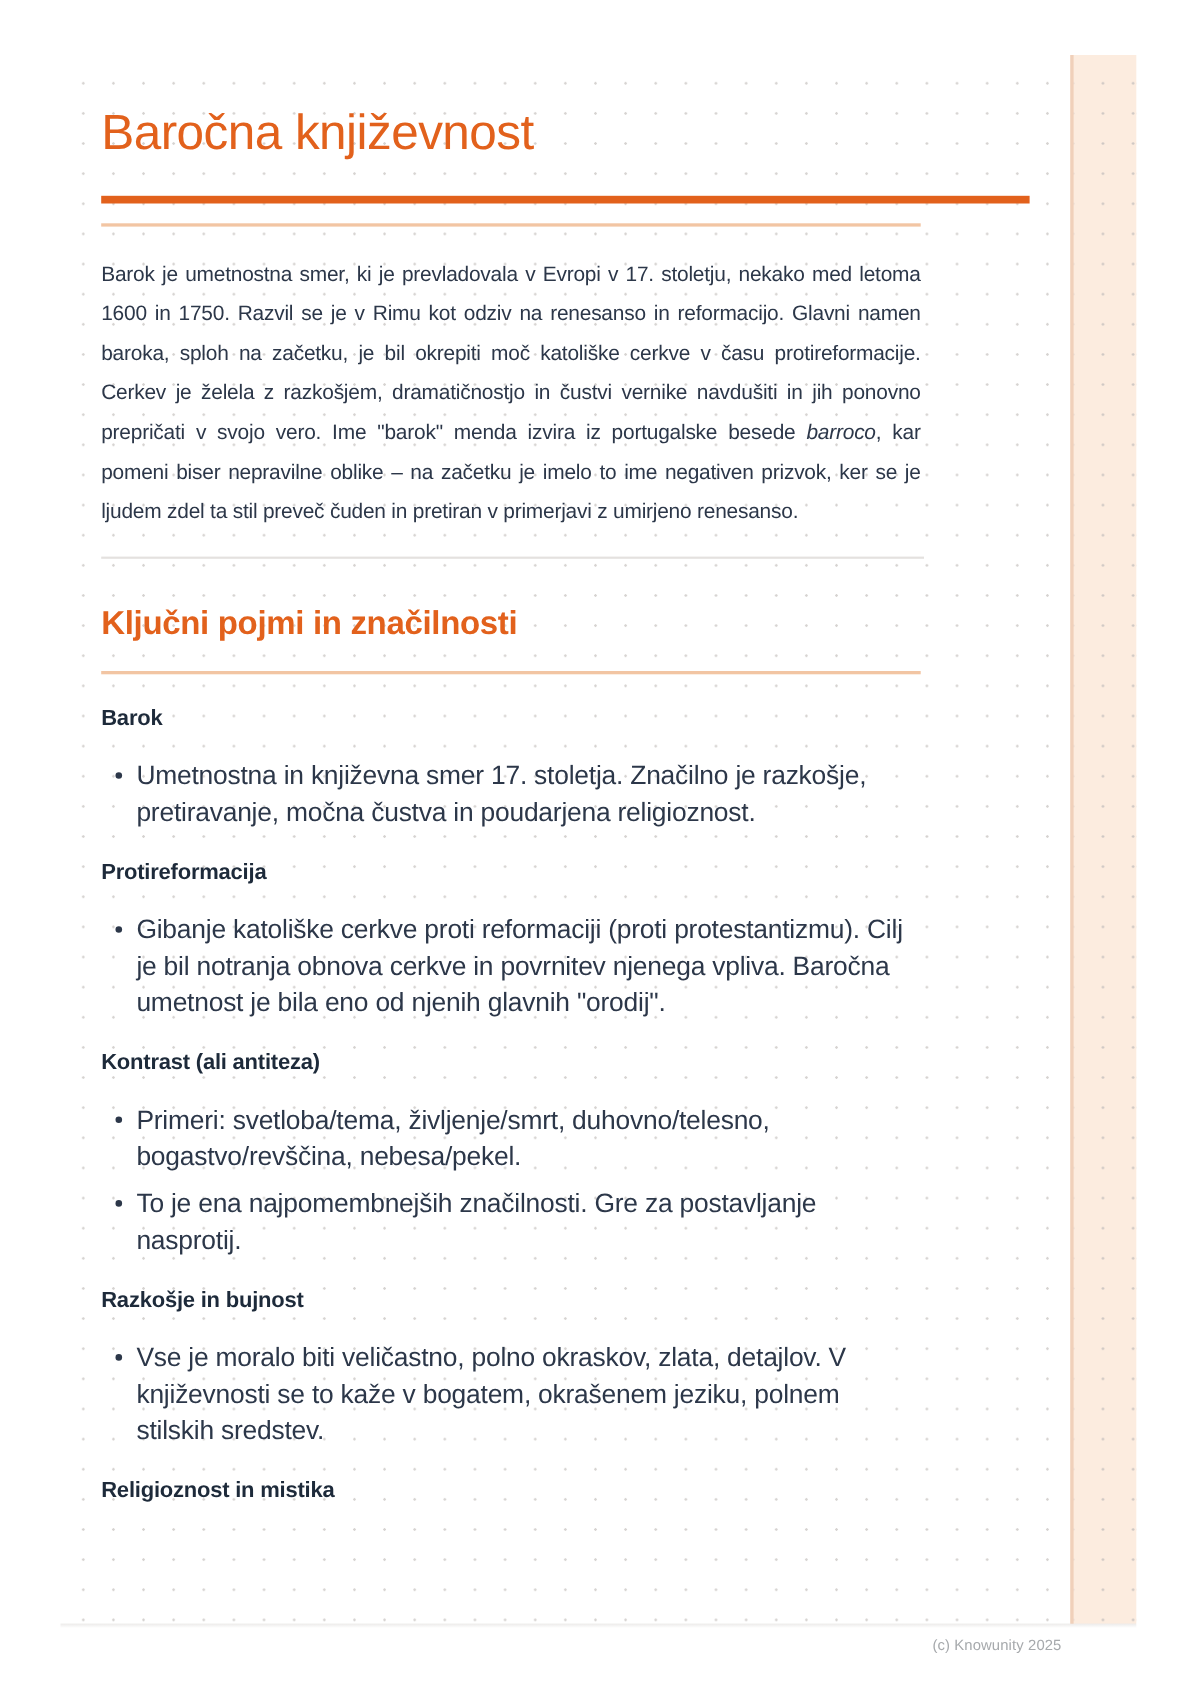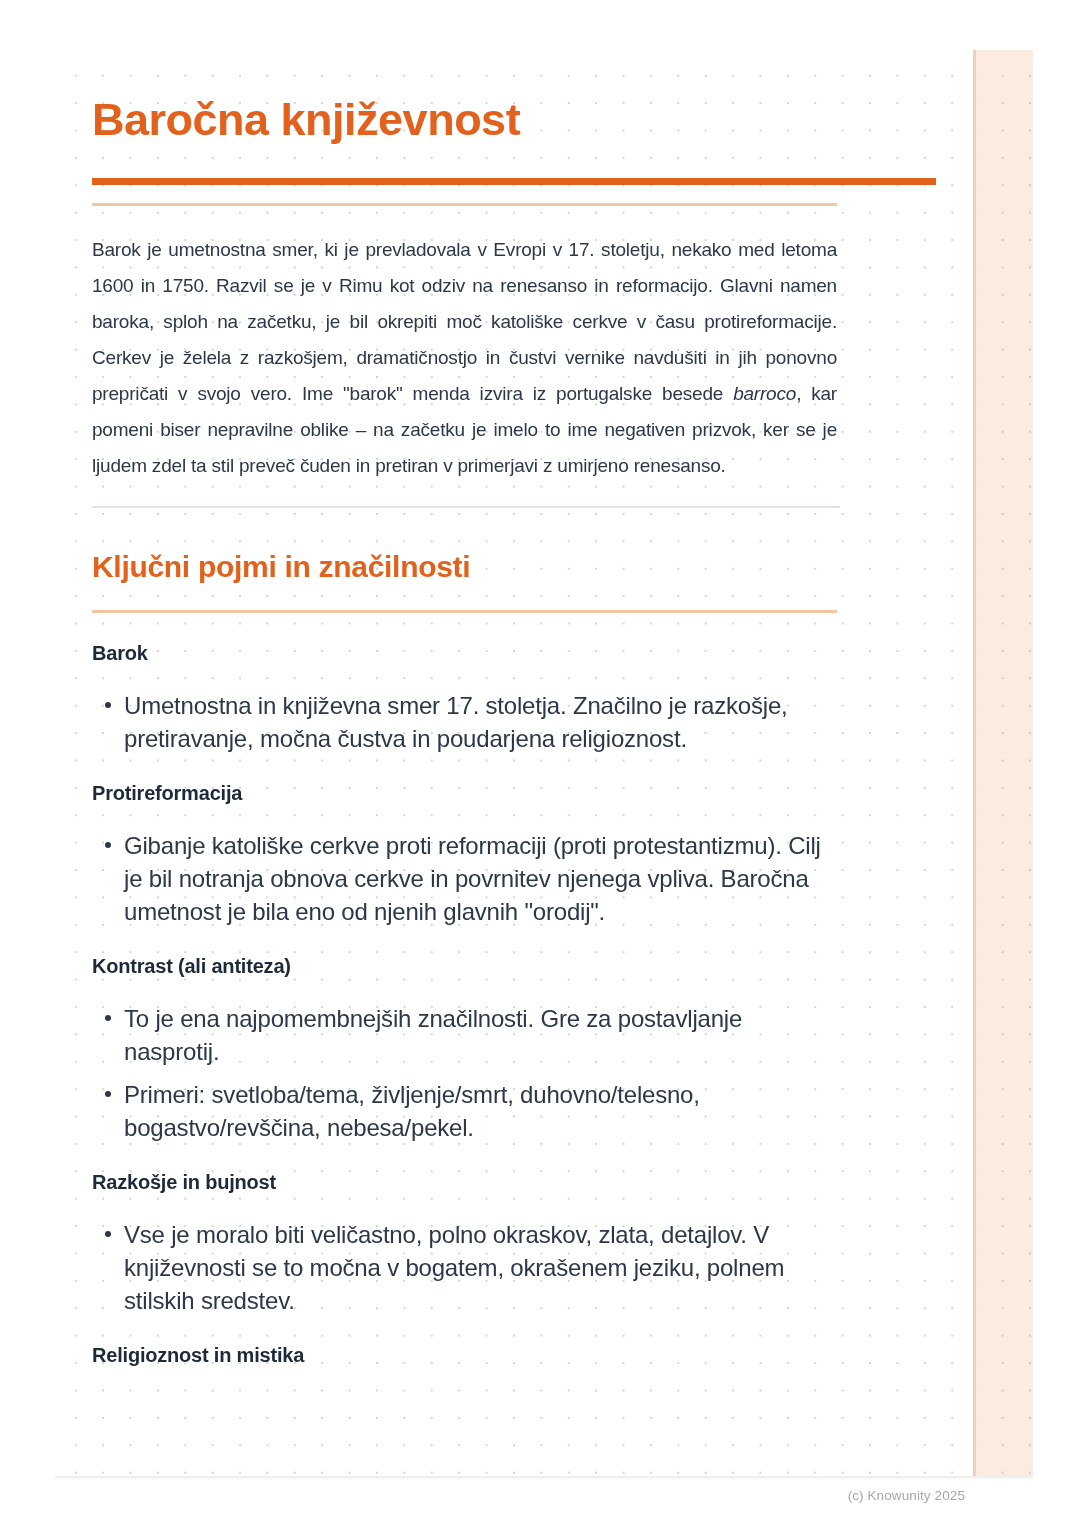--- a/index.html
+++ b/index.html
@@ -52,21 +52,21 @@
   .content {
     position: absolute;
     left: 37px;
     top: 0;
     width: 745px;
   }
   h1.doc-title {
     margin: 45px 0 0 0;
     font-size: 45px;
     line-height: 50px;
-    font-weight: bold;
+    font-weight: normal;
     color: #e2611c;
     letter-spacing: -0.5px;
   }
   .rule-thick {
     margin-top: 33px;
     width: 844px;
     height: 7px;
     background: #e2611c;
   }
   h2.section-title {
@@ -171,27 +171,27 @@
         <li>Umetnostna in književna smer 17. stoletja. Značilno je razkošje, pretiravanje, močna čustva in poudarjena religioznost.</li>
       </ul>
 
       <h3 class="term-title">Protireformacija</h3>
       <ul class="bullet-list">
         <li>Gibanje katoliške cerkve proti reformaciji (proti protestantizmu). Cilj je bil notranja obnova cerkve in povrnitev njenega vpliva. Baročna umetnost je bila eno od njenih glavnih "orodij".</li>
       </ul>
 
       <h3 class="term-title">Kontrast (ali antiteza)</h3>
       <ul class="bullet-list">
+        <li>Primeri: svetloba/tema, življenje/smrt, duhovno/telesno, bogastvo/revščina, nebesa/pekel.</li>
         <li>To je ena najpomembnejših značilnosti. Gre za postavljanje nasprotij.</li>
-        <li>Primeri: svetloba/tema, življenje/smrt, duhovno/telesno, bogastvo/revščina, nebesa/pekel.</li>
       </ul>
 
       <h3 class="term-title">Razkošje in bujnost</h3>
       <ul class="bullet-list">
-        <li>Vse je moralo biti veličastno, polno okraskov, zlata, detajlov. V književnosti se to močna v bogatem, okrašenem jeziku, polnem stilskih sredstev.</li>
+        <li>Vse je moralo biti veličastno, polno okraskov, zlata, detajlov. V književnosti se to kaže v bogatem, okrašenem jeziku, polnem stilskih sredstev.</li>
       </ul>
 
       <h3 class="term-title">Religioznost in mistika</h3>
 
     </div>
 
     <div class="footer-copyright">(c) Knowunity 2025</div>
   </div>
 </div>
 

